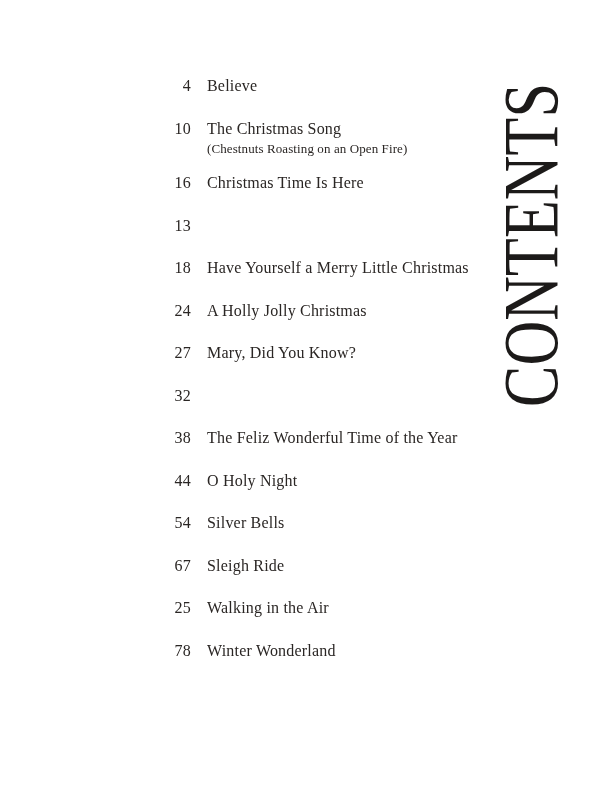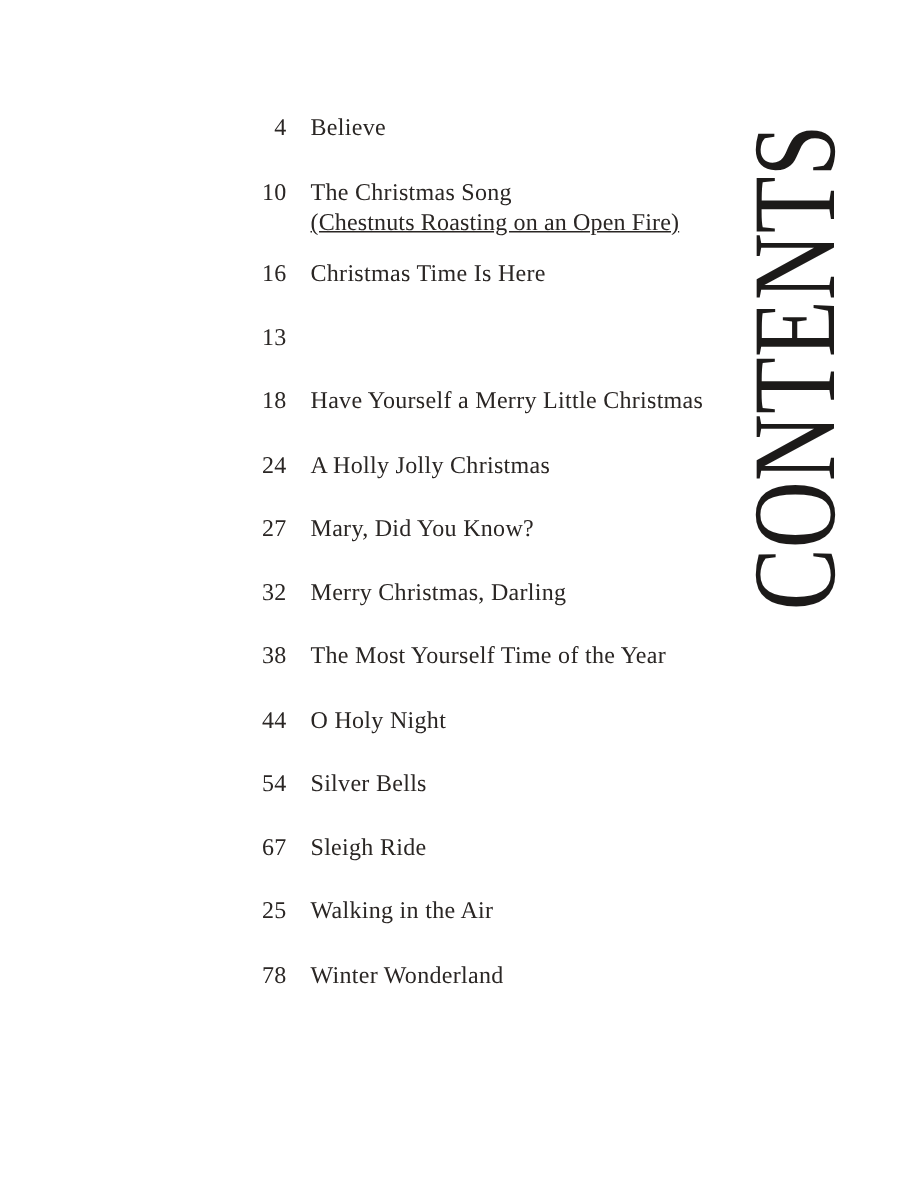--- a/index.html
+++ b/index.html
@@ -33,26 +33,25 @@
   }
   .num {
     flex: 0 0 31px;
     text-align: right;
     margin-right: 16px;
   }
   .titles { flex: 1 1 auto; }
   .title { display: block; }
   .subtitle {
     display: block;
-    font-size: 16px;
+    font-size: 13px;
     line-height: 12px;
     margin-top: 5px;
     margin-bottom: -5px;
     letter-spacing: 0.1px;
-    text-decoration: underline;
   }
 
   
   .contents-heading {
     position: absolute;
     top: 245px;
     left: 531px;
     transform: translate(-50%, -50%) rotate(-90deg) scaleY(1.27);
     white-space: nowrap;
     font-size: 62px;
@@ -114,30 +113,26 @@
   <li class="toc-row">
     <span class="num">27</span>
     <span class="titles">
       <span class="title">Mary, Did You Know?</span>
 
     </span>
   </li>
 
   <li class="toc-row">
     <span class="num">32</span>
-    <span class="titles">
-      <span class="title">Merry Christmas, Darling</span>
-
-    </span>
   </li>
 
   <li class="toc-row">
     <span class="num">38</span>
     <span class="titles">
-      <span class="title">The Most Yourself Time of the Year</span>
+      <span class="title">The Feliz Wonderful Time of the Year</span>
 
     </span>
   </li>
 
   <li class="toc-row">
     <span class="num">44</span>
     <span class="titles">
       <span class="title">O Holy Night</span>
 
     </span>

